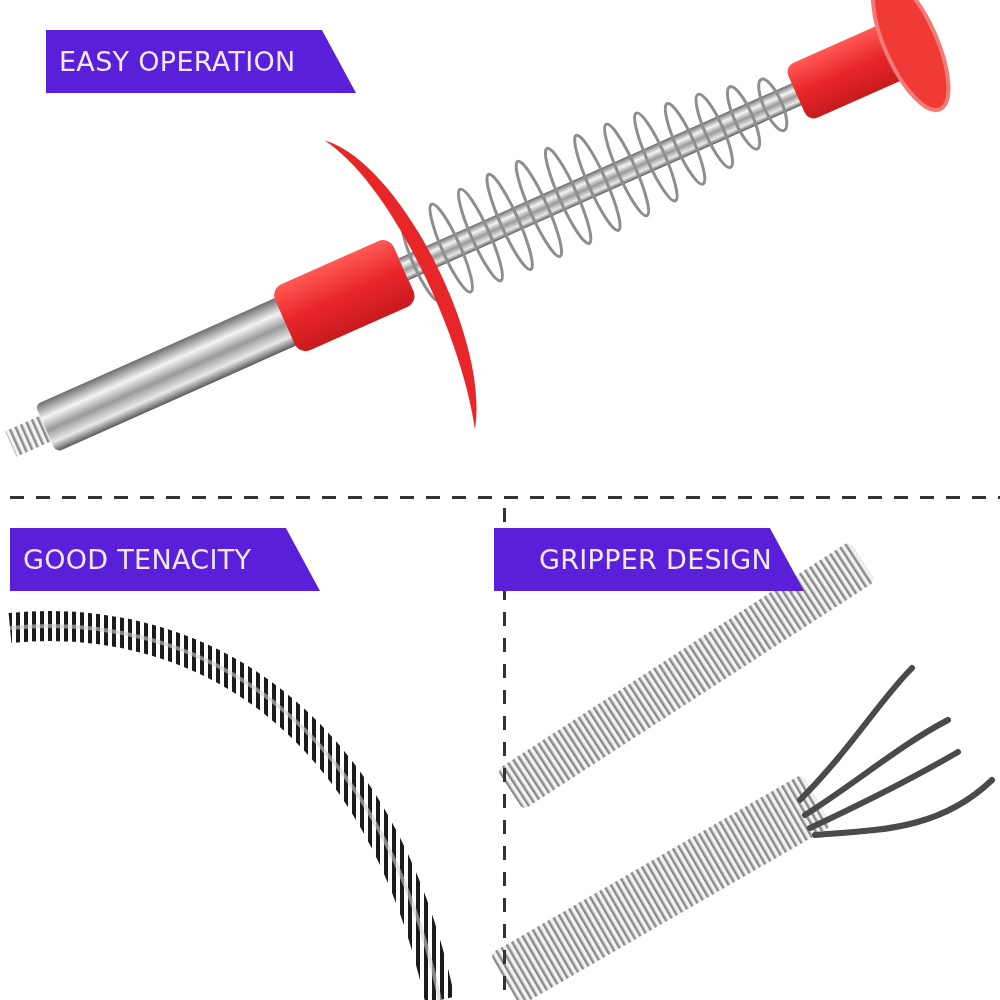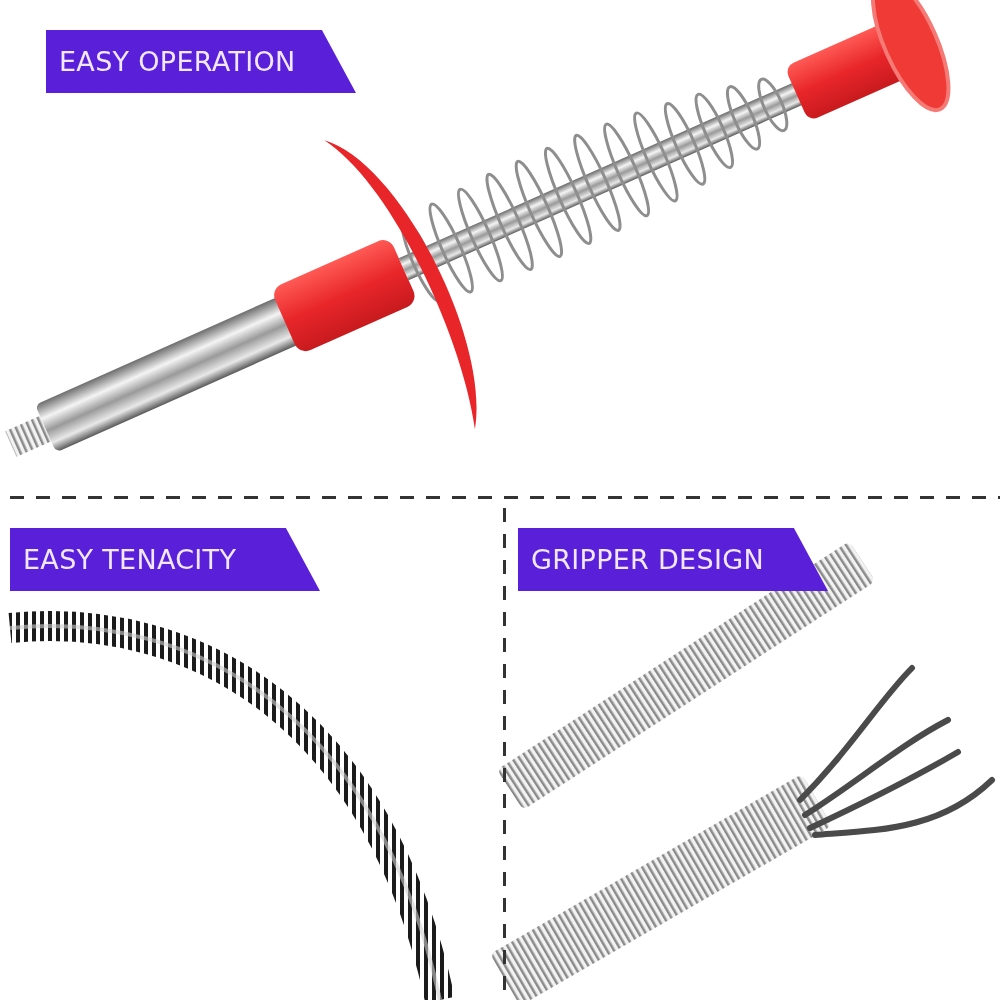--- a/index.html
+++ b/index.html
@@ -94,17 +94,17 @@
   </g>
 </svg>
 
 <div class="hdash"></div>
 <div class="vdash"></div>
 
 <div class="banner" style="left:10px; top:30px; width:310px;margin-left:36px;">
   <span>EASY OPERATION</span>
 </div>
 <div class="banner" style="left:10px; top:528px; width:310px;">
-  <span>EASY TENACITY</span>
+  <span>GOOD TENACITY</span>
 </div>
-<div class="banner" style="left:518px; top:528px; width:310px;">
+<div class="banner" style="left:494px; top:528px; width:310px;justify-content:center;">
   <span>GRIPPER DESIGN</span>
 </div>
 
 </body></html>

